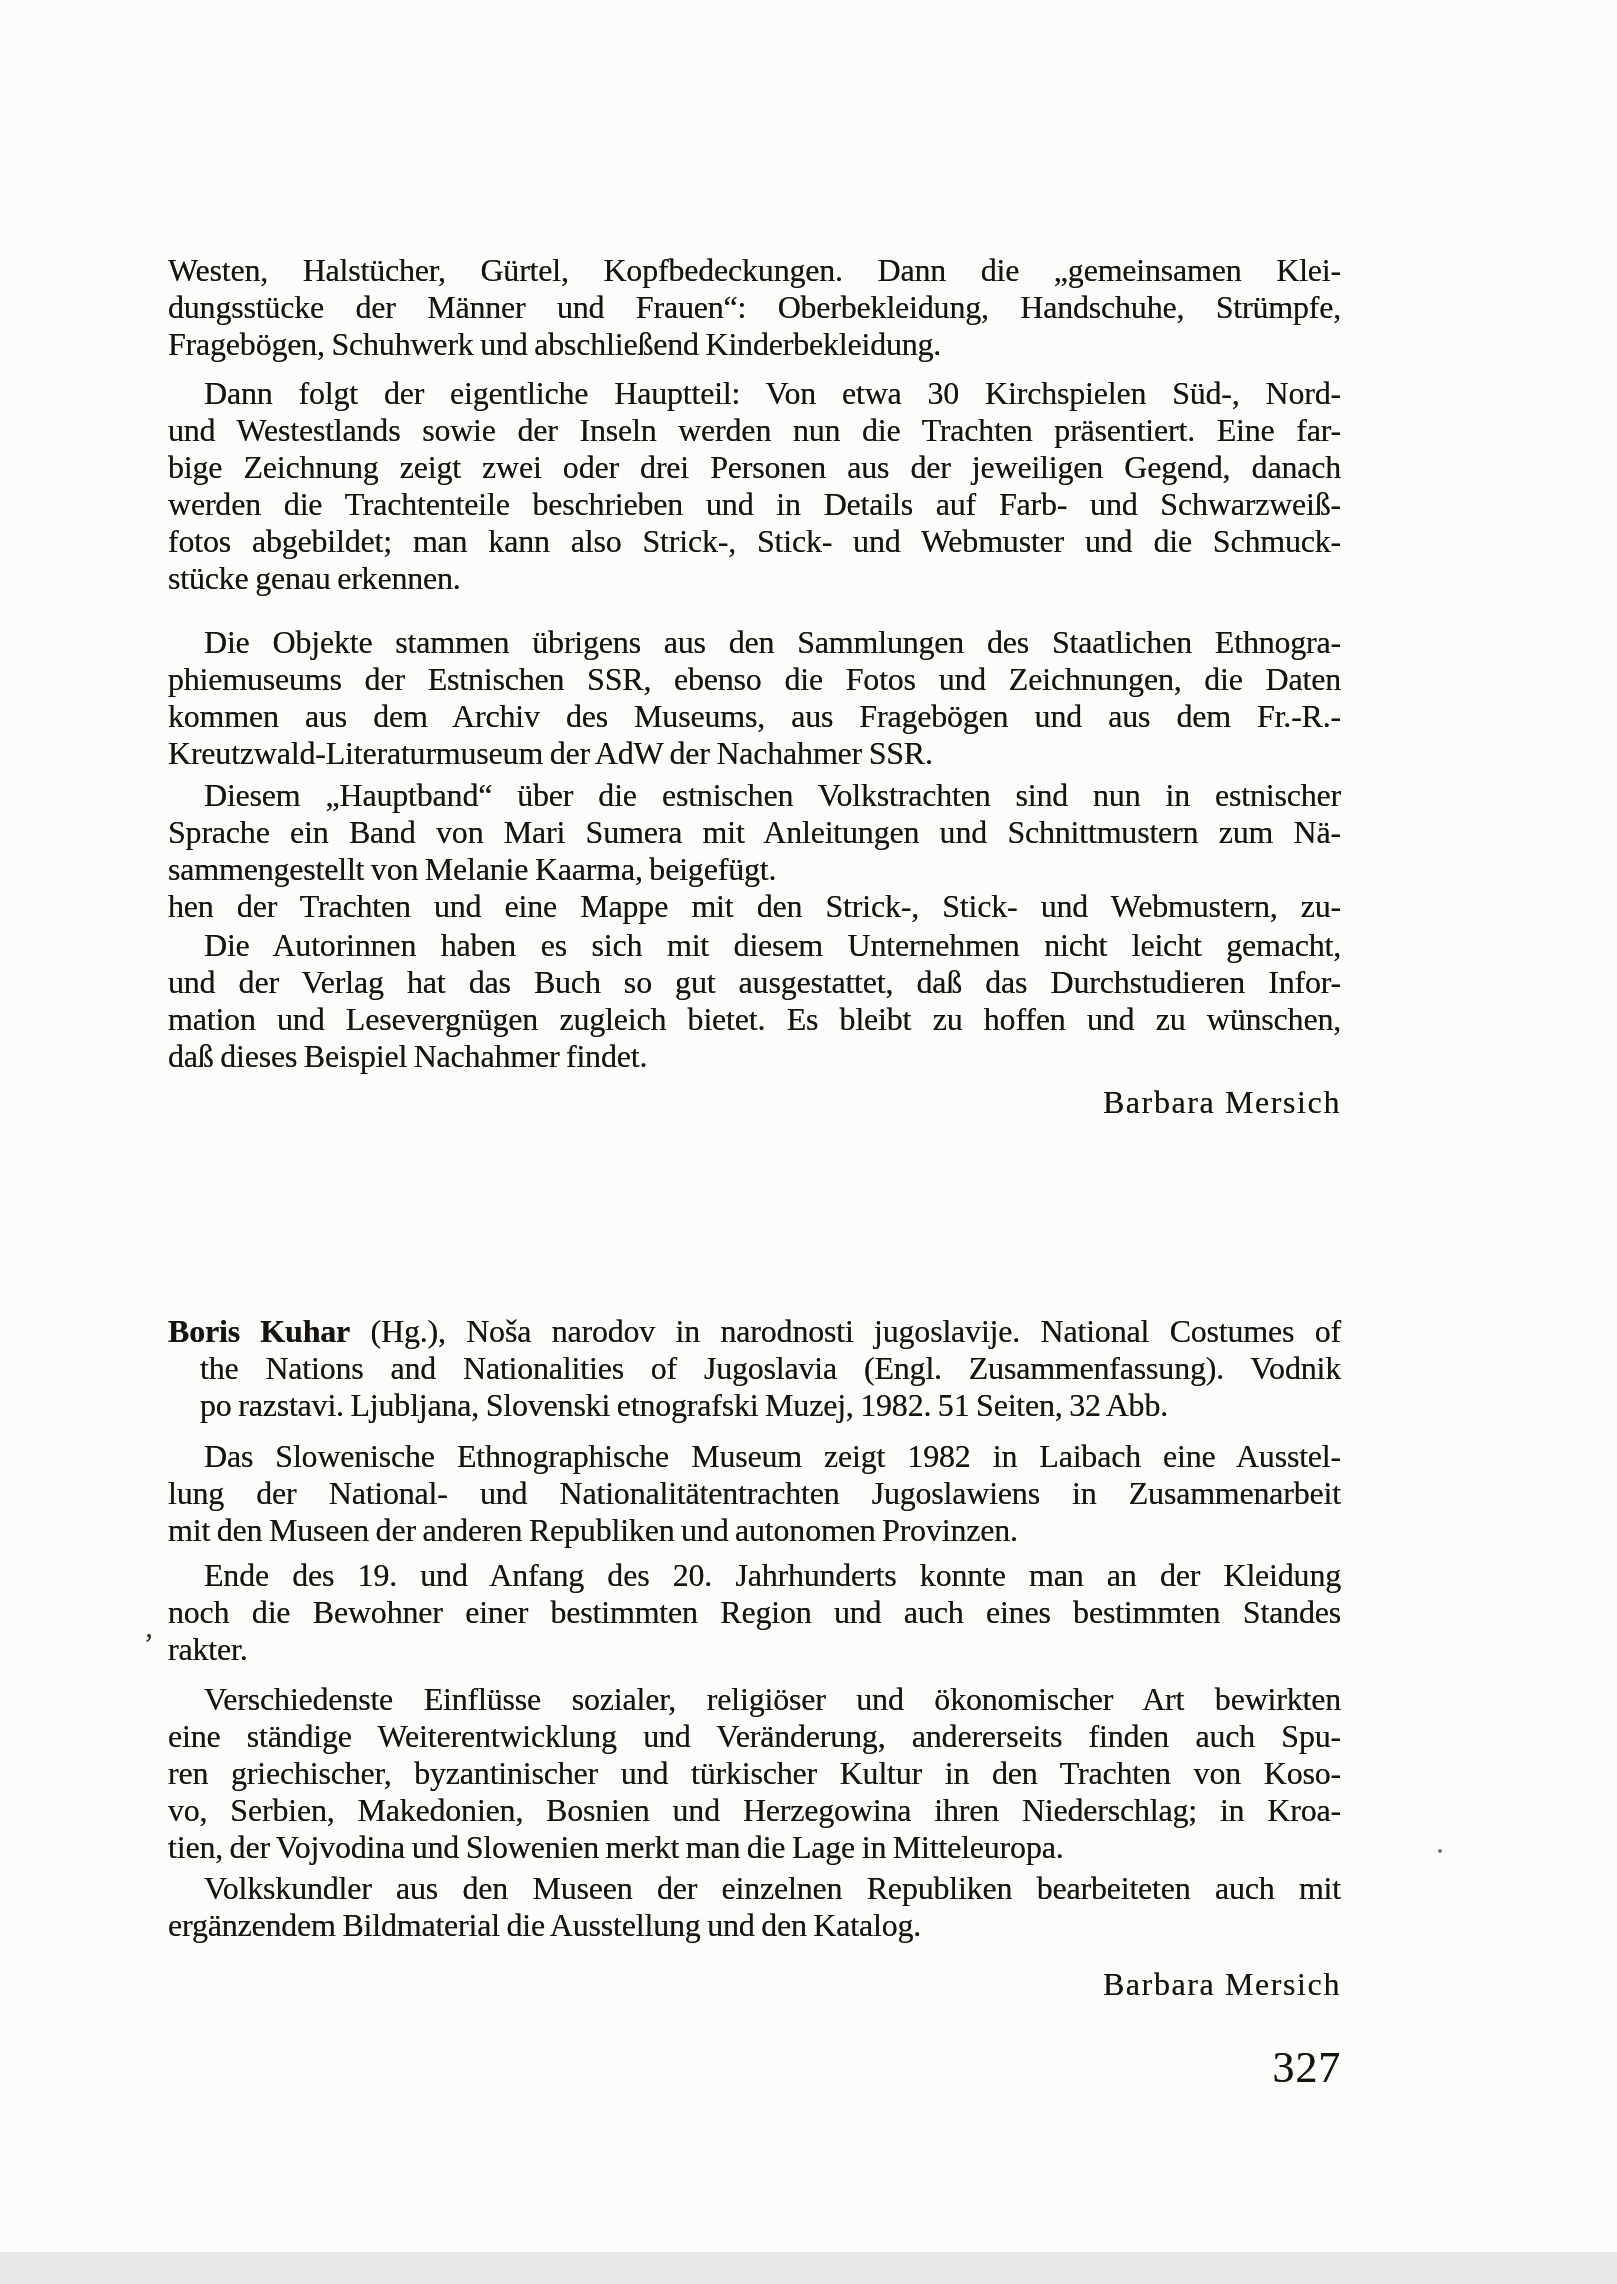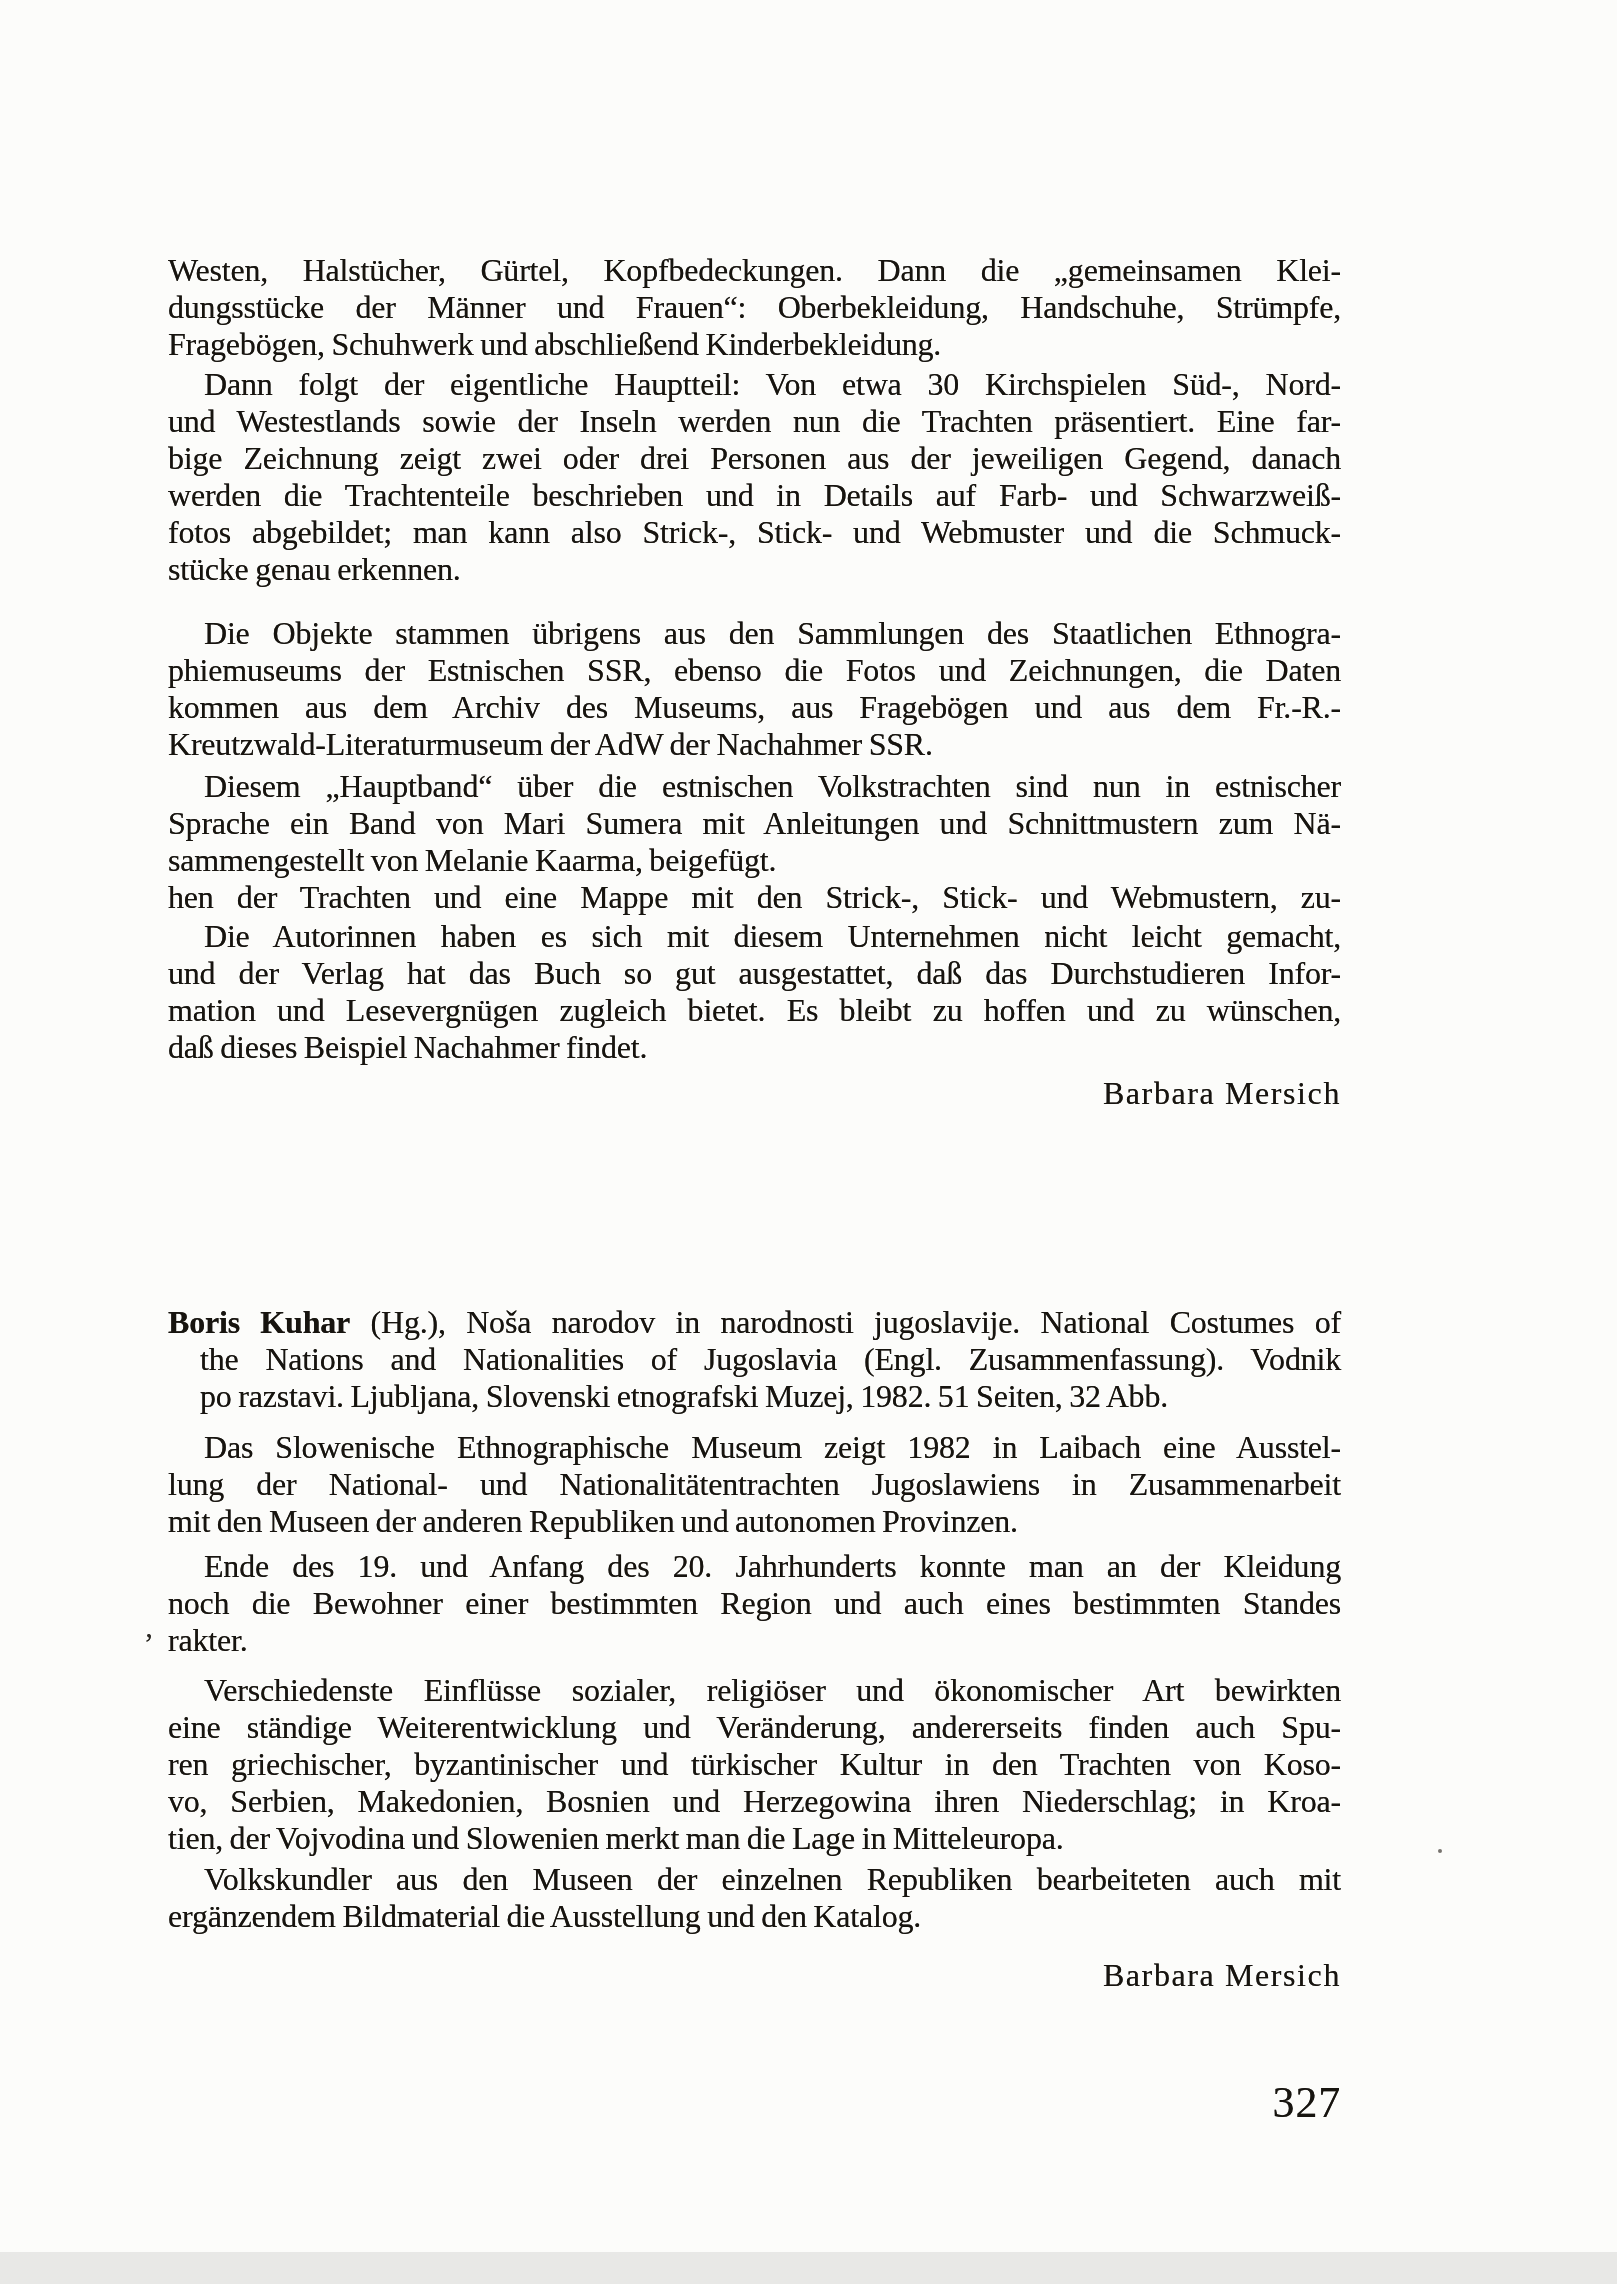--- a/index.html
+++ b/index.html
@@ -36,32 +36,32 @@
   .signature{
     font-size:32px;line-height:37px;
     text-align:right;
     letter-spacing:1.6px;
   }
   .pagenum{
     font-size:44px;line-height:49px;
     text-align:right;
     letter-spacing:0.8px;
   }
-  #p2{margin-top:3px}
+  #p2{margin-top:12px}
   #p3{margin-top:27px}
   #p4{margin-top:4.9px}
   #p5{margin-top:2px}
   #sig1{margin-top:9px}
   #h1{margin-top:192px}
   #p6{margin-top:14.6px}
   #p7{margin-top:8px}
   #p8{margin-top:13px}
   #p9{margin-top:3.2px}
   #sig2{margin-top:22px}
-  #pnum{margin-top:84px}
+  #pnum{margin-top:40px}
   .artifact-apostrophe{
     position:absolute;left:144px;top:1627px;
     font-size:29px;color:#2a2722;
   }
   .artifact-dot{
     position:absolute;left:1438px;top:1849px;
     width:4px;height:4px;border-radius:50%;
     background:#55504a;opacity:.8;
   }
 </style>

